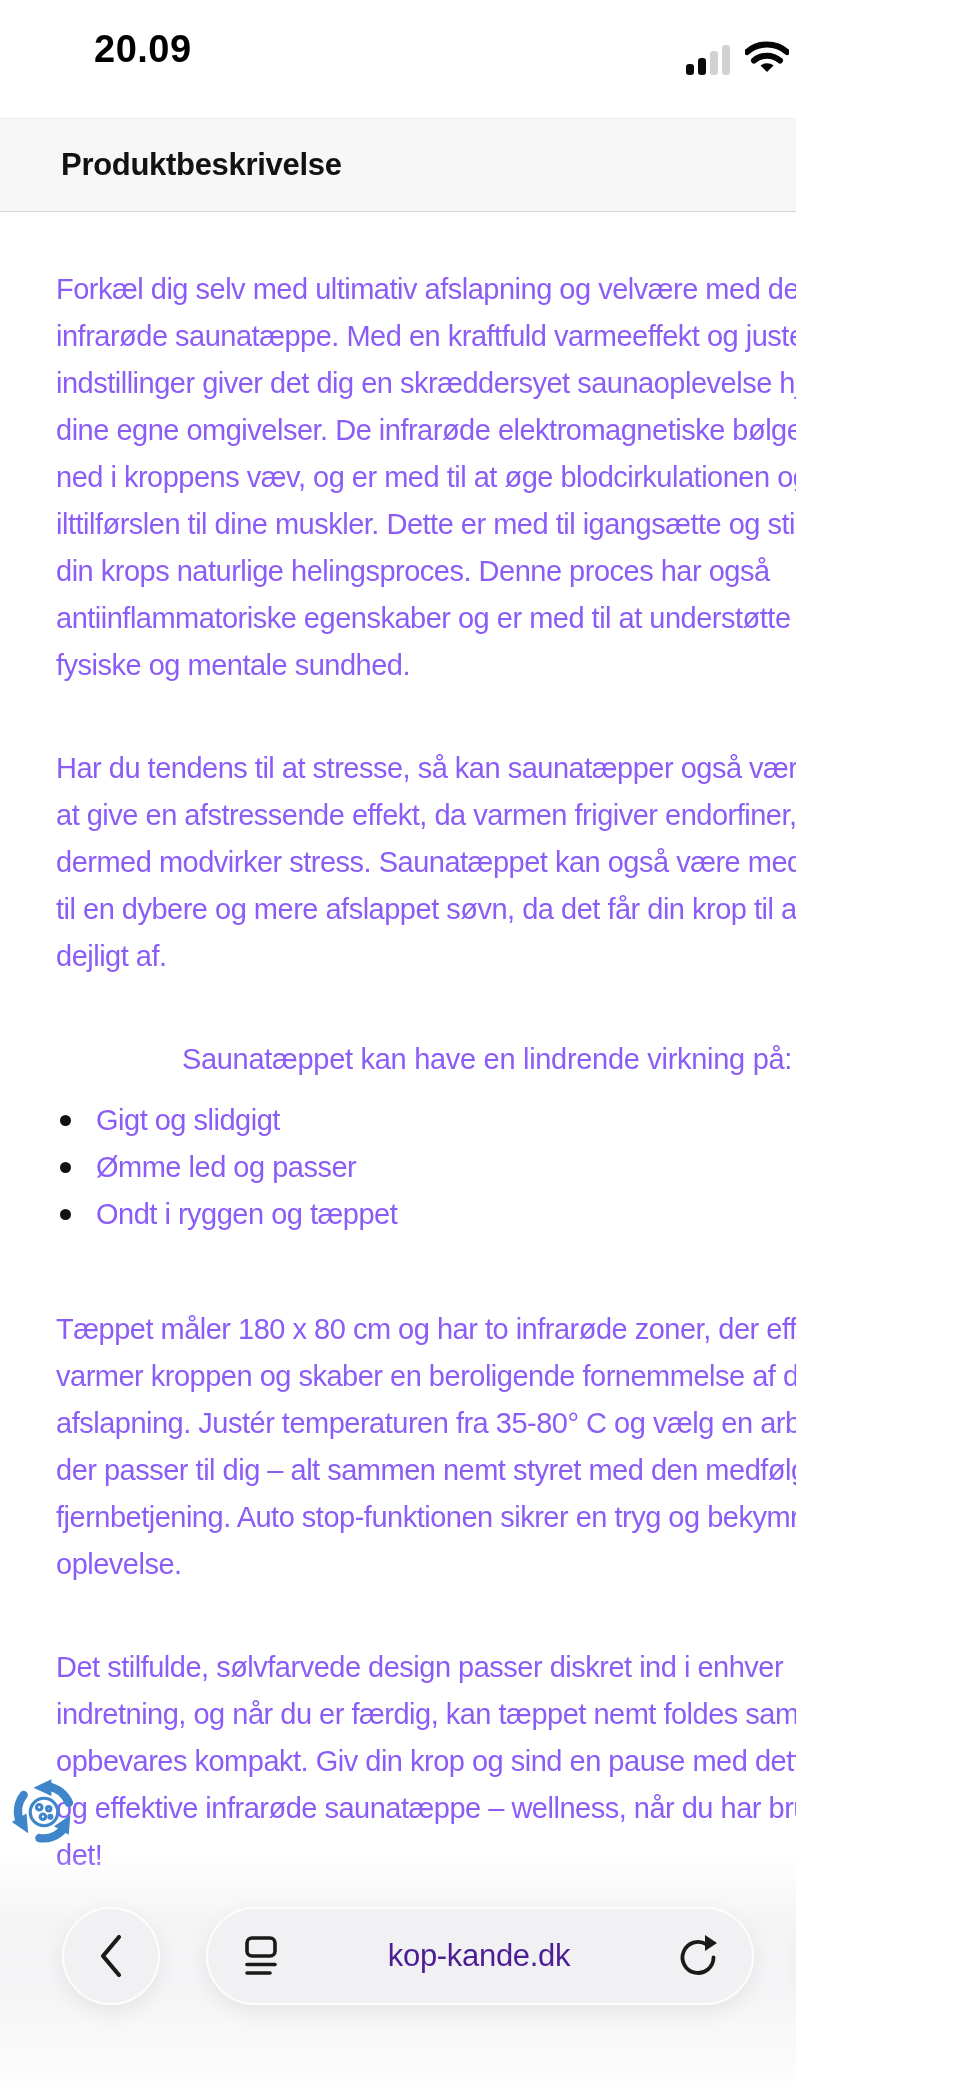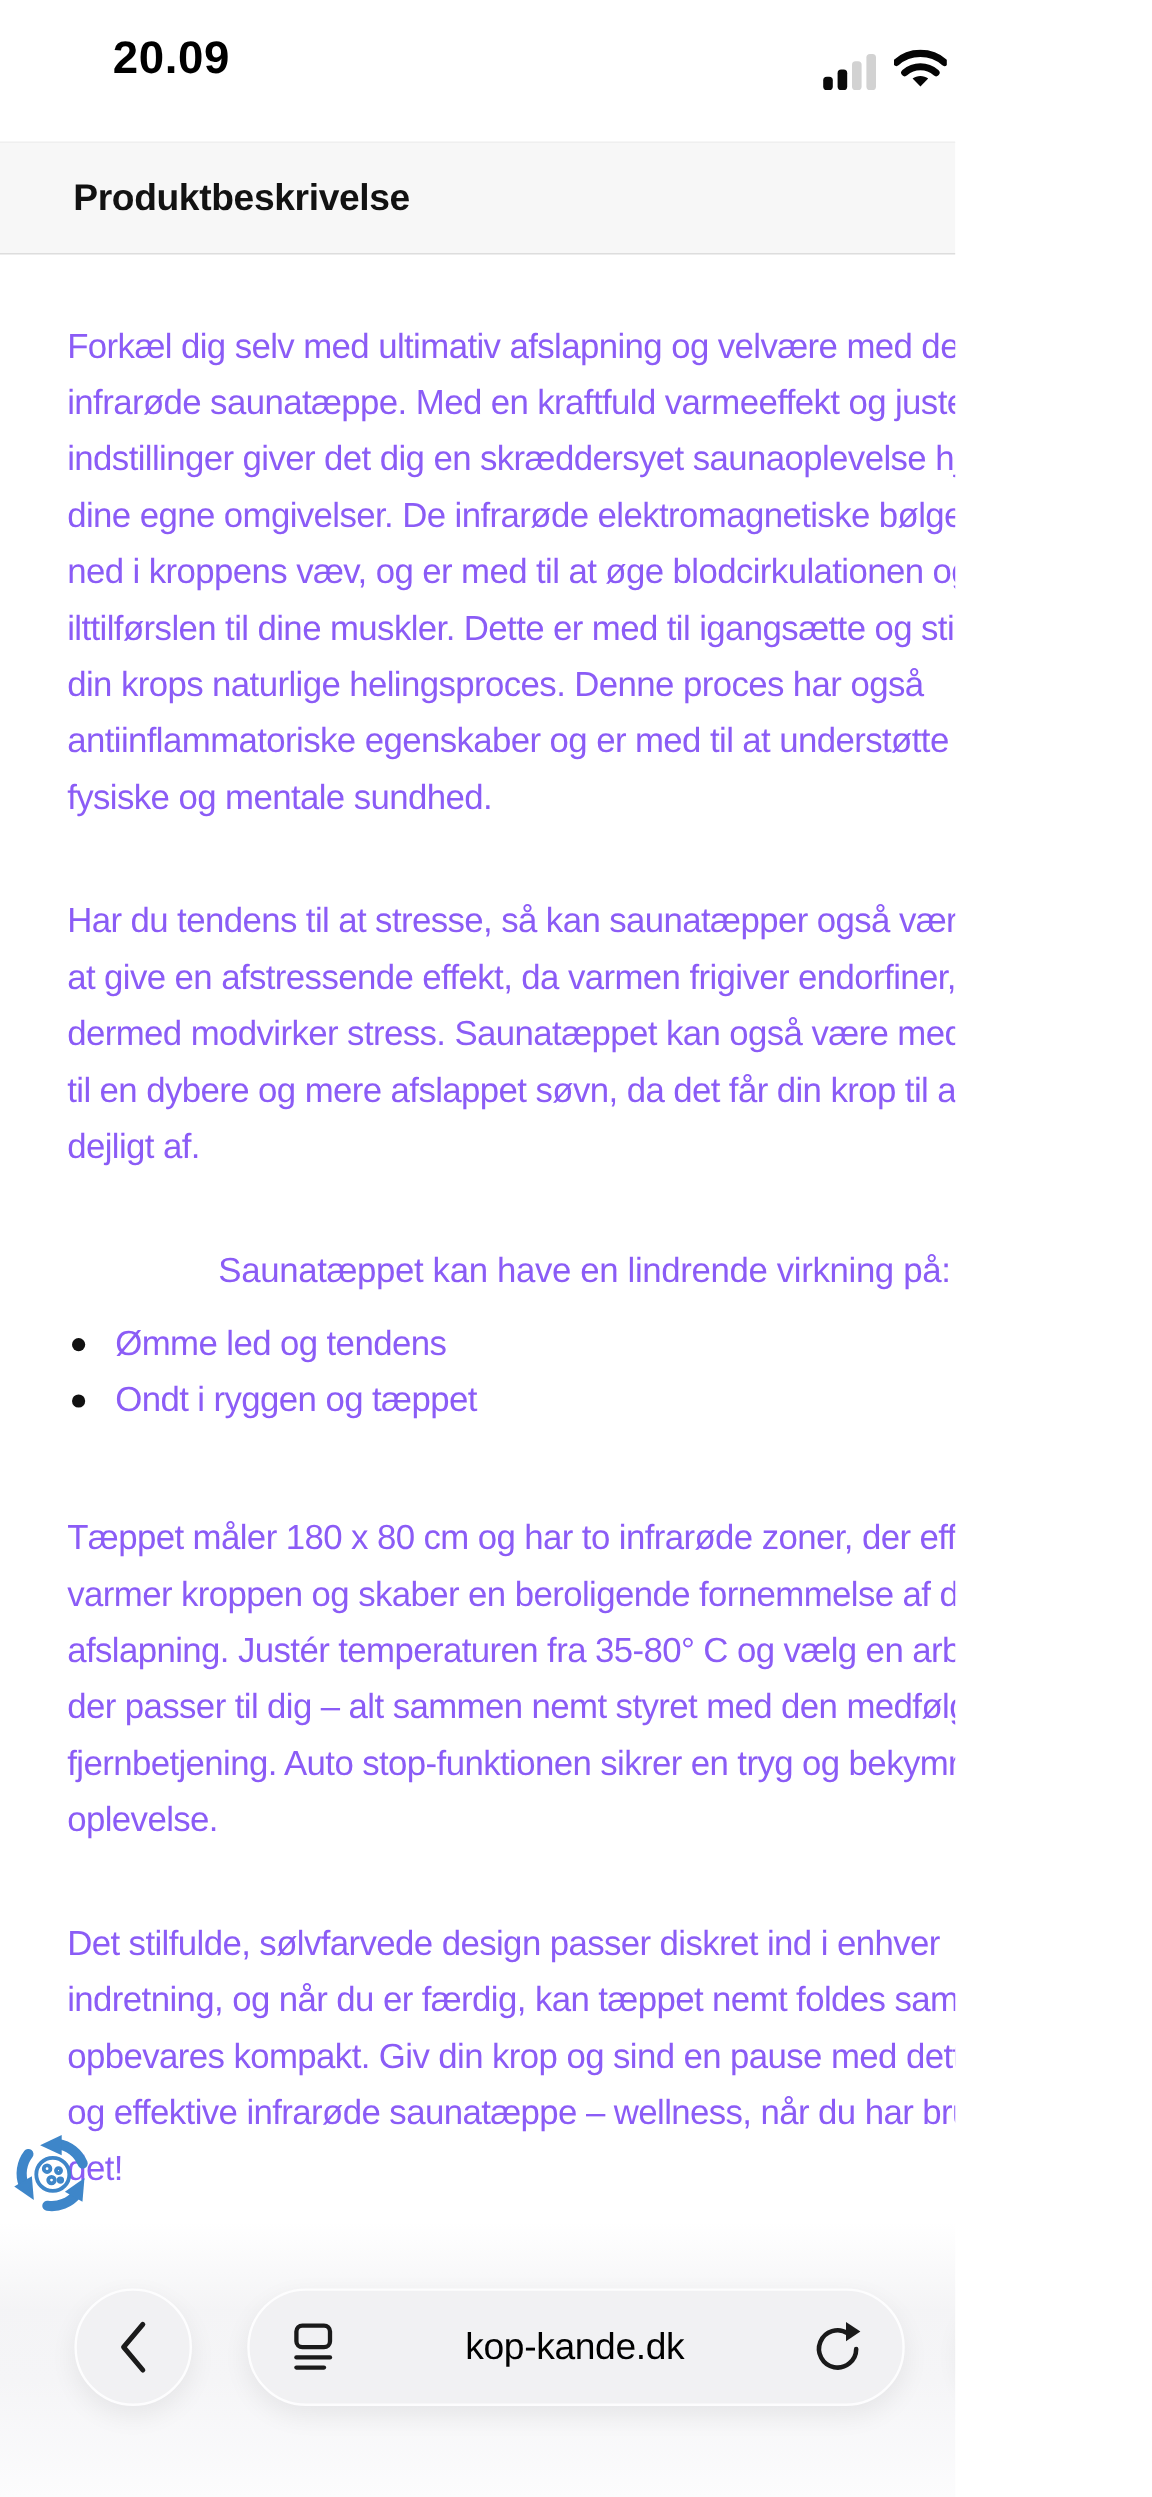--- a/index.html
+++ b/index.html
@@ -92,21 +92,21 @@
     box-shadow:0 8px 22px rgba(0,0,0,0.07);
     display:flex; align-items:center; justify-content:center; cursor:pointer;
   }
   .url-pill {
     flex:1 1 auto; height:98px; border-radius:49px;
     background:#f1f1f3; border:2px solid #fdfdfe; box-sizing:border-box;
     box-shadow:0 8px 22px rgba(0,0,0,0.07);
     display:flex; align-items:center; justify-content:space-between;
     padding:0 32px; cursor:pointer;
   }
-  .url-text { font-size:31px; color:#000000; letter-spacing:-0.3px; }
+  .url-text { font-size:31px; color:#4c1d95; letter-spacing:-0.3px; }
   .dots { display:flex; gap:9px; }
   .dots i { width:10px; height:10px; border-radius:50%; background:#1b1b1b; display:block; }
   .icon-btn { display:flex; align-items:center; justify-content:center; cursor:pointer; }
 </style>
 </head>
 <body>
 
 <div class="screen">
 
   <div class="status-bar">
@@ -142,21 +142,22 @@
         <polyline points="4,20 19,5 34,20" fill="none" stroke="#1d1d1d" stroke-width="3.4" stroke-linecap="round" stroke-linejoin="round"></polyline>
       </svg>
     </span>
   </div>
 
   <div class="content">
     <p>Forkæl dig selv med ultimativ afslapning og velvære med dette infrarøde saunatæppe. Med en kraftfuld varmeeffekt og justerbare indstillinger giver det dig en skræddersyet saunaoplevelse hjemme i dine egne omgivelser. De infrarøde elektromagnetiske bølger trænger ned i kroppens væv, og er med til at øge blodcirkulationen og dermed ilttilførslen til dine muskler. Dette er med til igangsætte og stimulere din krops naturlige helingsproces. Denne proces har også antiinflammatoriske egenskaber og er med til at understøtte kroppens fysiske og mentale sundhed.</p>
     <p>Har du tendens til at stresse, så kan saunatæpper også være med til at give en afstressende effekt, da varmen frigiver endorfiner, og dermed modvirker stress. Saunatæppet kan også være medvirkende til en dybere og mere afslappet søvn, da det får din krop til at slappe dejligt af.</p>
     <div class="list-heading">Saunatæppet kan have en lindrende virkning på:</div>
     <ul class="benefit-list">
-      <li>Ømme led og tendens</li>
+      <li>Gigt og slidgigt</li>
+      <li>Ømme led og passer</li>
       <li>Ondt i ryggen og tæppet</li>
     </ul>
     <p>Tæppet måler 180 x 80 cm og har to infrarøde zoner, der effektivt varmer kroppen og skaber en beroligende fornemmelse af dyb afslapning. Justér temperaturen fra 35-80° C og vælg en arbejdstid, der passer til dig – alt sammen nemt styret med den medfølgende fjernbetjening. Auto stop-funktionen sikrer en tryg og bekymringsfri oplevelse.</p>
     <p>Det stilfulde, sølvfarvede design passer diskret ind i enhver indretning, og når du er færdig, kan tæppet nemt foldes sammen og opbevares kompakt. Giv din krop og sind en pause med dette smarte og effektive infrarøde saunatæppe – wellness, når du har brug for det!</p>
   </div>
 
   <div class="cookie-widget">
     <svg width="72" height="72" viewBox="0 0 68 68">
       <g>
         <g fill="none" stroke="#3e86c9" stroke-width="8" stroke-linecap="round">

